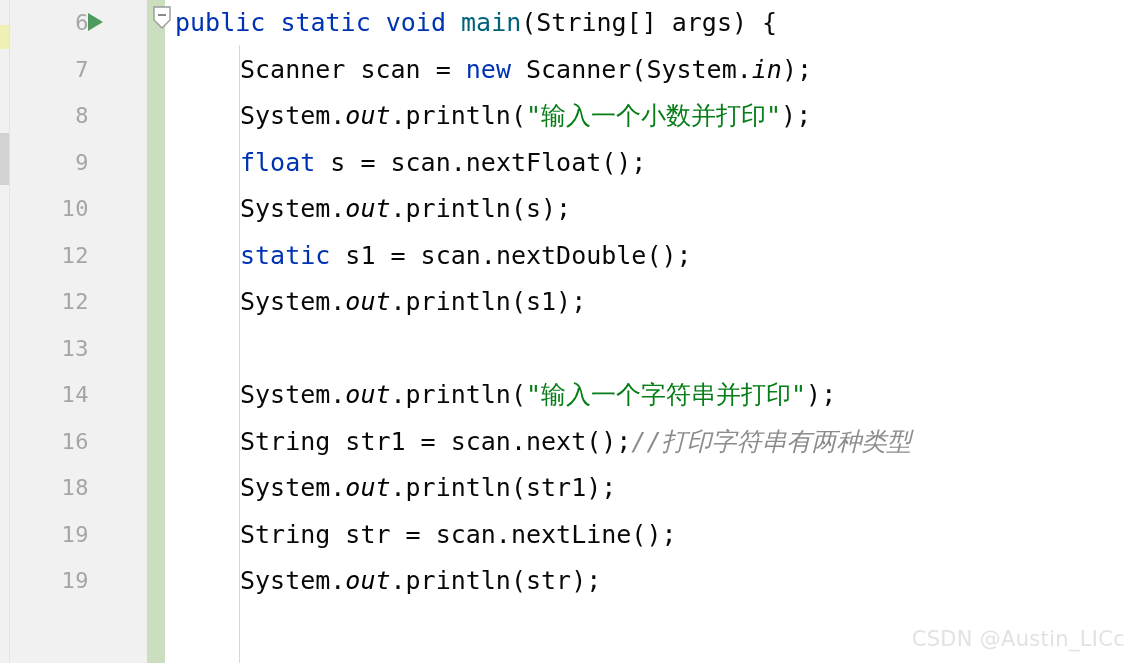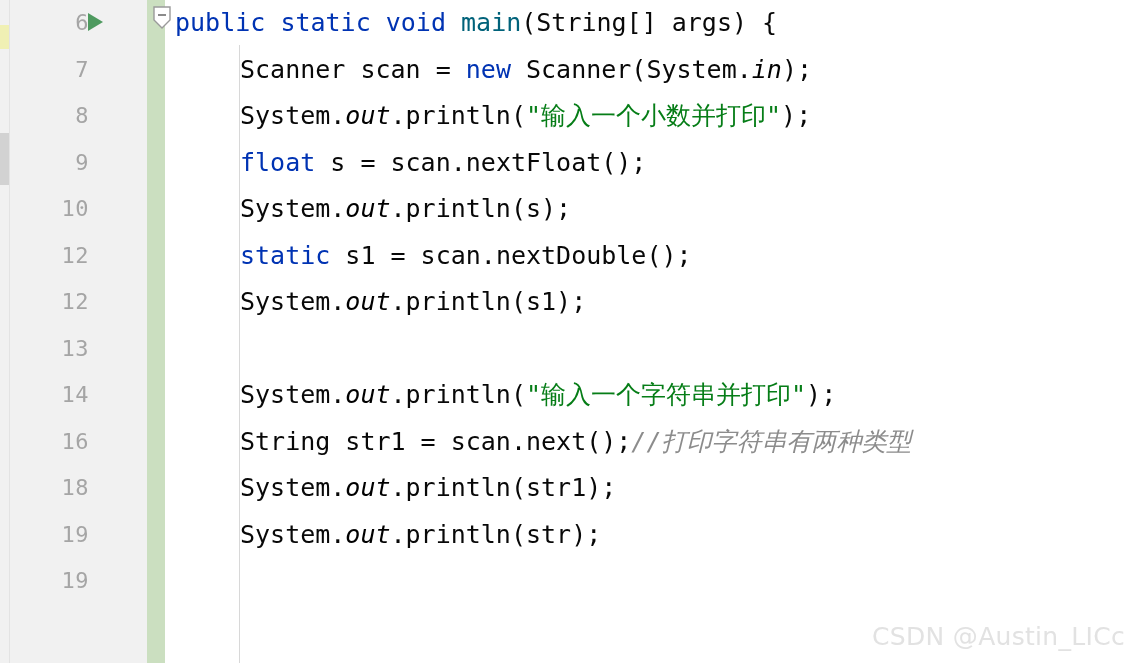--- a/index.html
+++ b/index.html
@@ -133,21 +133,21 @@
   .tok-plain   { color: #080808; }
   .cjk { font-family: "DejaVu Sans", "Liberation Sans", sans-serif; }
   .tok-comment .cjk { font-style: italic; }
 
   
   .watermark {
     position: absolute;
     right: 16px;
     bottom: 12px;
     color: #e2e2e2;
-    font-size: 25px;
+    font-size: 21px;
     font-family: "DejaVu Sans", "Liberation Sans", sans-serif;
     letter-spacing: 0.3px;
     user-select: none;
   }
 </style>
 </head>
 <body>
 
 <div id="editor">
 
@@ -219,19 +219,20 @@
         <div class="code-line"><span class="tok-plain">Scanner scan = </span><span class="tok-keyword">new</span><span class="tok-plain"> Scanner(System.</span><span class="tok-field">in</span><span class="tok-plain">);</span></div>
         <div class="code-line"><span class="tok-plain">System.</span><span class="tok-field">out</span><span class="tok-plain">.println(</span><span class="tok-string"><span>"</span><span class="cjk">输入一个小数并打印</span><span>"</span></span><span class="tok-plain">);</span></div>
         <div class="code-line"><span class="tok-keyword">float</span><span class="tok-plain"> s = scan.nextFloat();</span></div>
         <div class="code-line"><span class="tok-plain">System.</span><span class="tok-field">out</span><span class="tok-plain">.println(s);</span></div>
         <div class="code-line"><span class="tok-keyword">static</span><span class="tok-plain"> s1 = scan.nextDouble();</span></div>
         <div class="code-line"><span class="tok-plain">System.</span><span class="tok-field">out</span><span class="tok-plain">.println(s1);</span></div>
         <div class="code-line">&nbsp;</div>
         <div class="code-line"><span class="tok-plain">System.</span><span class="tok-field">out</span><span class="tok-plain">.println(</span><span class="tok-string"><span>"</span><span class="cjk">输入一个字符串并打印</span><span>"</span></span><span class="tok-plain">);</span></div>
         <div class="code-line"><span class="tok-plain">String str1 = scan.next();</span><span class="tok-comment"><span>//</span><span class="cjk">打印字符串有两种类型</span></span></div>
         <div class="code-line"><span class="tok-plain">System.</span><span class="tok-field">out</span><span class="tok-plain">.println(str1);</span></div>
+        <div class="code-line"><span class="tok-plain">String str = scan.nextLine();</span></div>
         <div class="code-line"><span class="tok-plain">System.</span><span class="tok-field">out</span><span class="tok-plain">.println(str);</span></div>
       </div>
   </div>
 
   <div class="watermark">CSDN @Austin_LICc</div>
 
 </div>
 
 </body></html>

